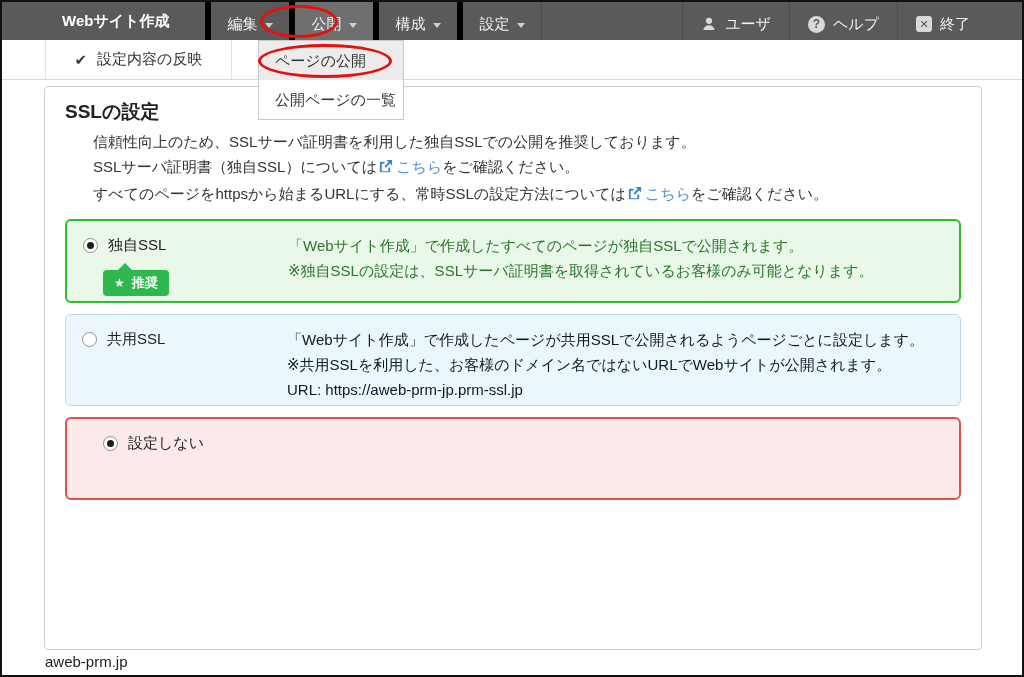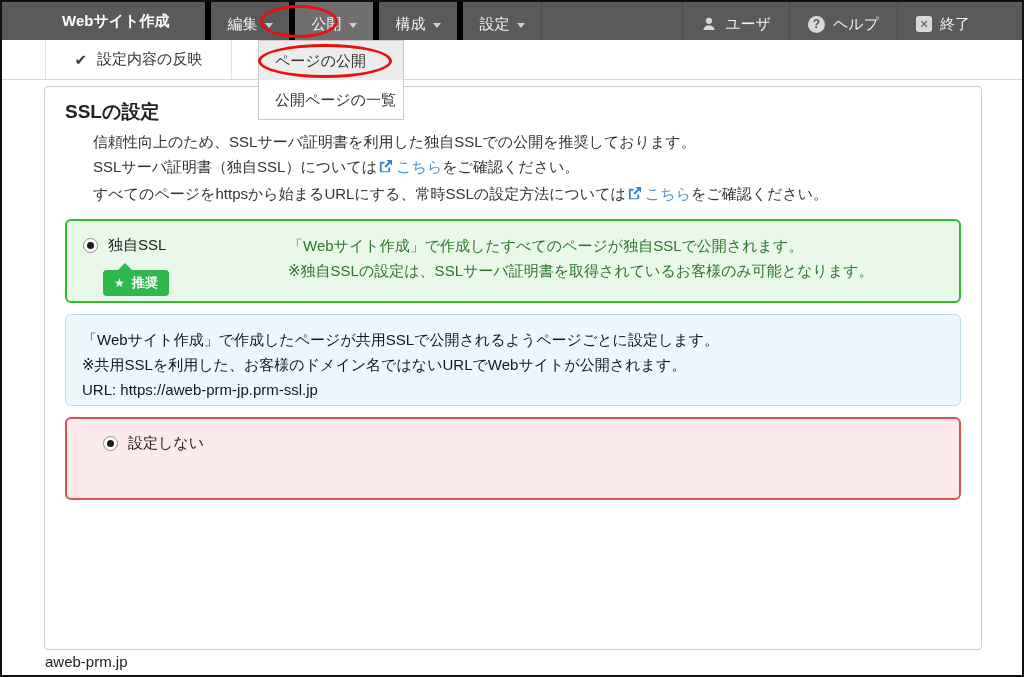--- a/index.html
+++ b/index.html
@@ -220,20 +220,26 @@
           <span>推奨</span>
         </span>
       </div>
       <div class="opt-desc">
         <div>「Webサイト作成」で作成したすべてのページが独自SSLで公開されます。</div>
         <div>※独自SSLの設定は、SSLサーバ証明書を取得されているお客様のみ可能となります。</div>
       </div>
     </div>
 
     <div class="option blue">
+      <div class="opt-label-col">
+        <div class="opt-radio-row">
+          <span class="radio"></span>
+          <span>共用SSL</span>
+        </div>
+      </div>
       <div class="opt-desc">
         <div>「Webサイト作成」で作成したページが共用SSLで公開されるようページごとに設定します。</div>
         <div>※共用SSLを利用した、お客様のドメイン名ではないURLでWebサイトが公開されます。</div>
         <div>URL: https://aweb-prm-jp.prm-ssl.jp</div>
       </div>
     </div>
 
     <div class="option red">
       <div class="opt-label-col">
         <div class="opt-radio-row">

